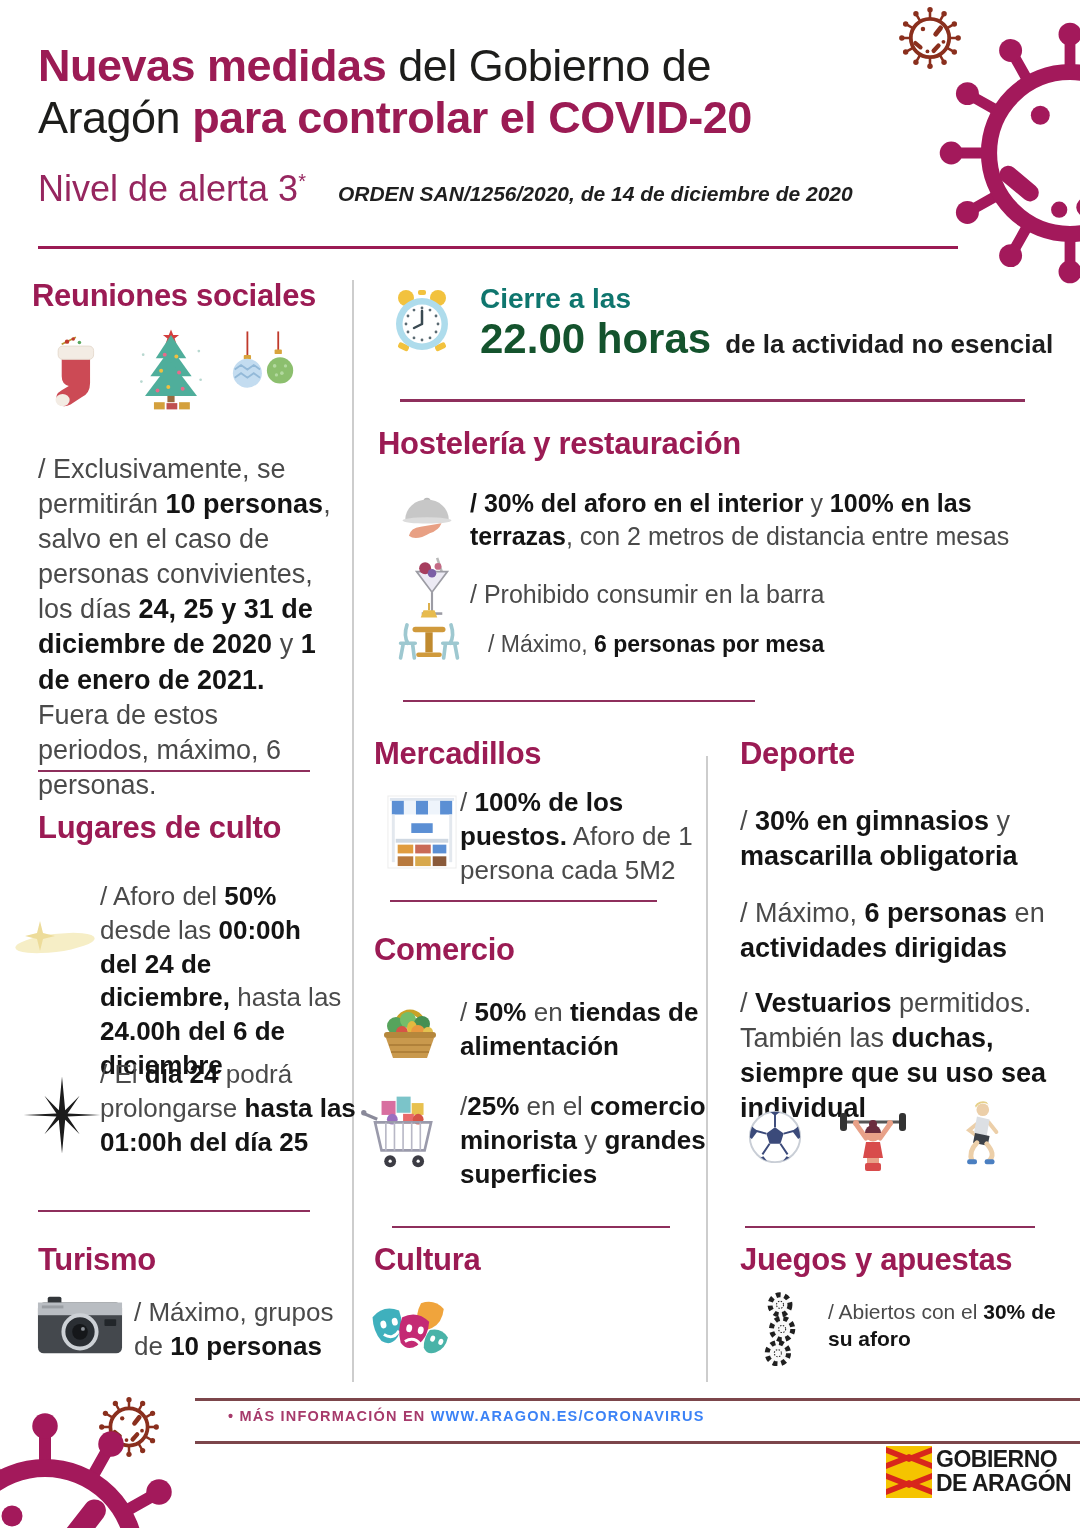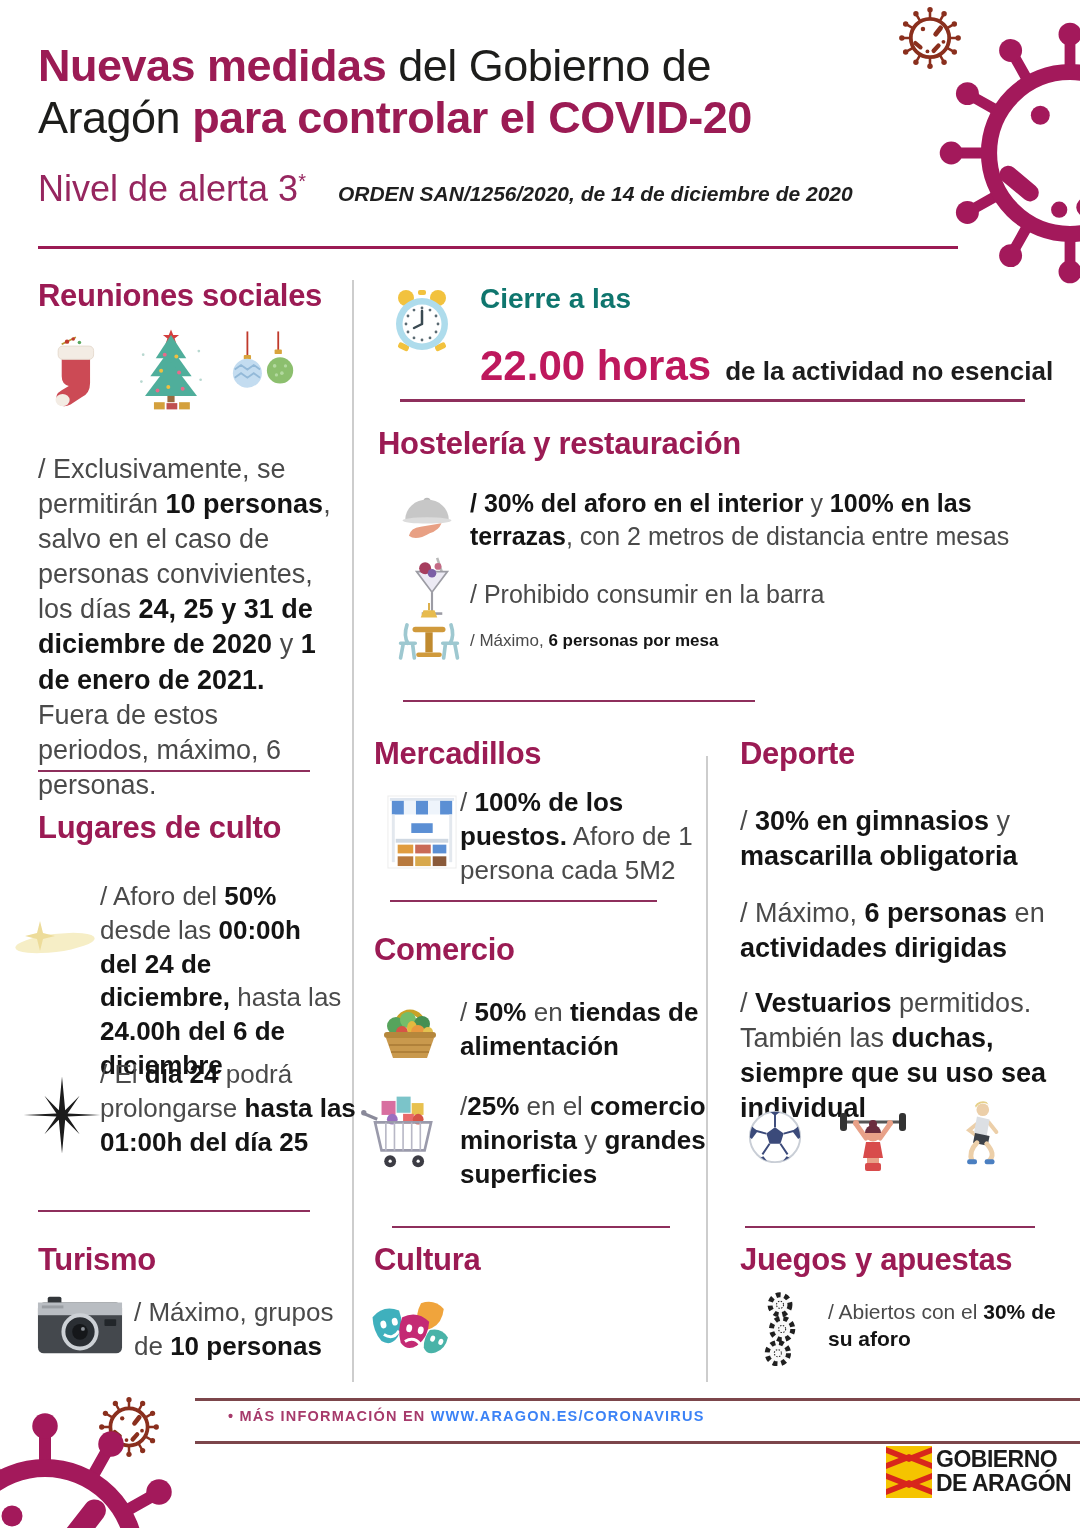--- a/index.html
+++ b/index.html
@@ -11,21 +11,21 @@
   .alert{font-size:36px;color:#96265f;}
   .alert sup{font-size:20px;}
   .order{font-style:italic;font-weight:700;font-size:21px;color:#1f1f1f;}
   .sec-h{font-size:31px;font-weight:800;color:#9b1b54;letter-spacing:-0.3px;}
   .rich{font-size:26px;line-height:1.3;color:#4a4a4a;}
   .rich b{color:#141414;font-weight:700;}
   .mline{position:absolute;height:2px;background:#8e2f5c;}
   .vline{position:absolute;width:2px;background:#cdcdcd;}
   .fline{position:absolute;height:3px;background:#7c464b;}
   .clo1{font-weight:700;font-size:28px;color:#0f766e;}
-  .clo-time{font-size:42px;font-weight:800;color:#be185d;margin-top:27px;}
+  .clo-time{font-size:42px;font-weight:800;color:#14532d;}
   .clo2{font-size:26px;font-weight:700;color:#1d1d1d;}
   .foot-info{font-size:14.5px;letter-spacing:1.2px;color:#a63a6b;font-weight:600;}
   .foot-info b{font-weight:800;color:#3b82f6;}
   .logo-text{font-size:23px;font-weight:800;line-height:1.03;color:#1b1b1b;letter-spacing:-0.5px;}
   svg{display:block;}
 </style>
 </head>
 <body>
 
 <div class="page">
@@ -89,21 +89,21 @@
   <svg class="abs" style="left:898px;top:6px;color:#8a2f1d" width="64" height="64" viewBox="0 0 200 200">
       <use href="#virus-sym"></use>
     </svg>
   <svg class="abs" style="left:935px;top:18px;color:#a3195b" width="270" height="270" viewBox="0 0 200 200">
       <use href="#virus-sym"></use>
     </svg>
 
   <div class="vline" style="left:352px;top:280px;height:1102px"></div>
   <div class="vline" style="left:706px;top:756px;height:626px"></div>
 
-  <div class="abs sec-h" style="left:38px;top:278px">Reuniones sociales</div>
+  <div class="abs sec-h" style="left:32px;top:278px">Reuniones sociales</div>
 
   <svg class="abs" style="left:44px;top:330px" width="62" height="80" viewBox="0 0 70 86">
     <line x1="20" y1="14" x2="36" y2="6" stroke="#b9922f" stroke-width="2"></line>
     <circle cx="26" cy="11" r="2.5" fill="#c0392b"></circle>
       <circle cx="33" cy="8" r="2" fill="#c0392b"></circle>
     <circle cx="40" cy="12" r="2" fill="#5aa85f"></circle>
     <path d="M20,31 H52 V58 Q52,70 42,74 L30,82 Q20,87 15,79 Q11,71 20,66 L28,61 Q20,59 20,50 Z" fill="#cc4a55"></path>
     <ellipse cx="21" cy="77" rx="8" ry="7" fill="#f3ece4"></ellipse>
     <rect x="16" y="16" width="40" height="15" rx="5" fill="#f3ece4" stroke="#e4d9cc"></rect>
   </svg>
@@ -236,21 +236,21 @@
     <line x1="36" y1="0" x2="36" y2="8" stroke="#d9a93c" stroke-width="2"></line>
     <path d="M30,8 h12 l3,8 h-18 z" fill="#e7bb4e"></path>
     <g stroke="#9ec8d0" stroke-width="4" stroke-linecap="round" fill="none">
       <path d="M12,24 q-4,12 1,20 M5,44 h16 M8,44 l-3,16 M18,44 l2,16"></path>
       <path d="M60,24 q4,12 -1,20 M51,44 h16 M54,44 l-2,16 M64,44 l3,16"></path>
     </g>
     <rect x="18" y="26" width="36" height="6" rx="3" fill="#d09a3c"></rect>
     <rect x="32" y="32" width="8" height="22" fill="#c08a2f"></rect>
     <rect x="22" y="54" width="28" height="5" rx="2.5" fill="#d09a3c"></rect>
   </svg>
-  <div class="abs rich" style="left:470px;top:630px;width:562px;font-size:17px"><span>/ Máximo, </span><b>6 personas por mesa</b></div>
+  <div class="abs rich" style="left:488px;top:630px;width:562px;font-size:23px"><span>/ Máximo, </span><b>6 personas por mesa</b></div>
 
   <div class="mline" style="left:403px;top:700px;width:352px"></div>
 
   <div class="abs sec-h" style="left:374px;top:736px">Mercadillos</div>
   <svg class="abs" style="left:386px;top:794px" width="72" height="76" viewBox="0 0 74 78">
     <rect x="2" y="2" width="70" height="74" fill="#ffffff" stroke="#ececec"></rect>
     <rect x="4" y="4" width="66" height="3" fill="#dfe6ef"></rect>
     <g>
       <rect x="6" y="7" width="12.4" height="14" fill="#5b8fd4"></rect>
         <rect x="18.4" y="7" width="12.4" height="14" fill="#eef4fb"></rect>

